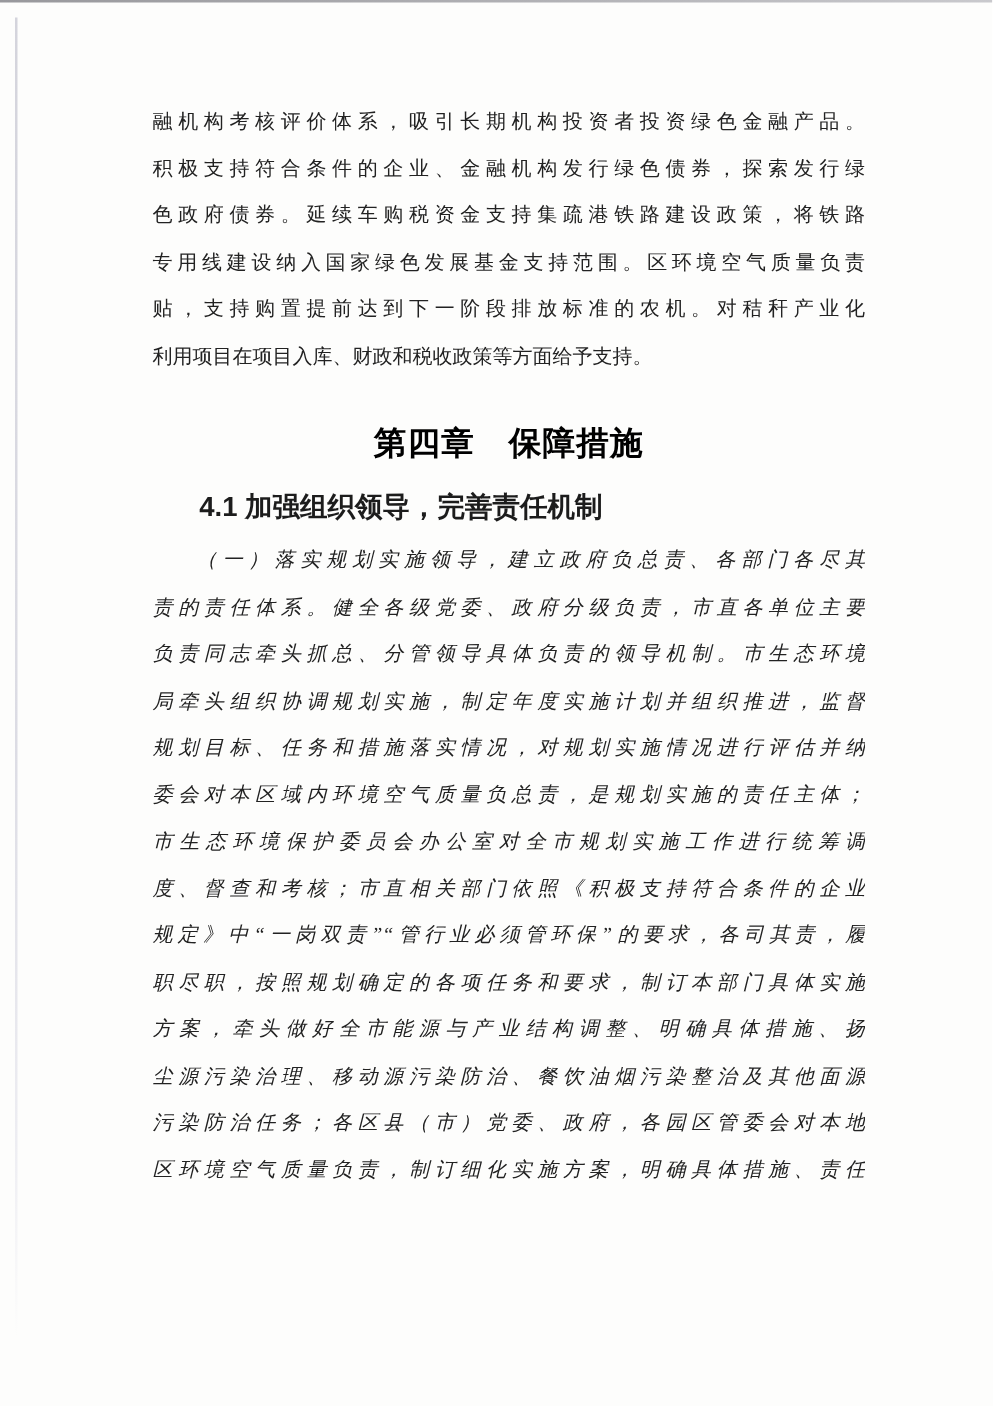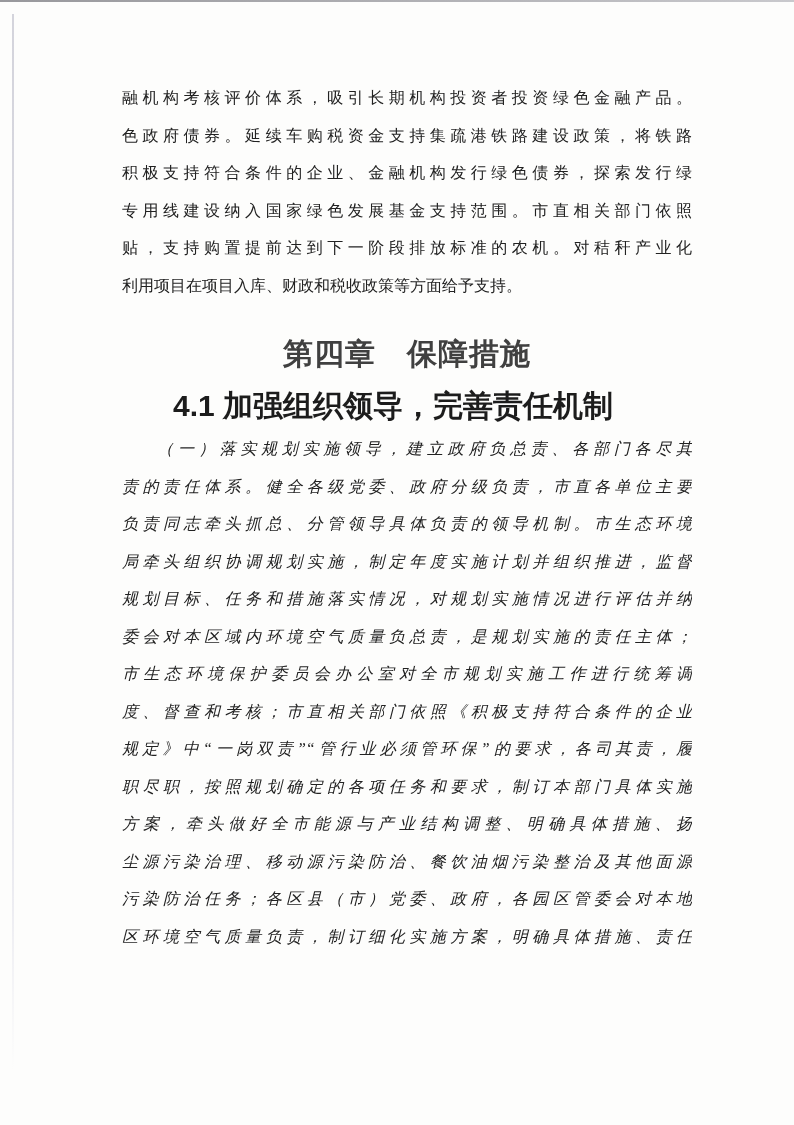--- a/index.html
+++ b/index.html
@@ -54,31 +54,31 @@
   .tline.para-end {
     text-align-last: left;
   }
   .tline.indent {
     text-indent: 2.2em;
   }
   .chapter-heading {
     margin: 26px 0 0 0;
     font-family: "Liberation Sans", "DejaVu Sans", sans-serif;
     font-weight: 700;
-    font-size: 30px;
+    font-size: 26px;
     line-height: 48px;
     text-align: center;
-    color: #404040;
+    color: #000000;
     letter-spacing: 1px;
   }
   .section-heading {
     margin: 8px 0 0 0;
     font-family: "Liberation Sans", "DejaVu Sans", sans-serif;
     font-weight: 700;
-    font-size: 30px;
+    font-size: 22px;
     line-height: 40px;
     text-indent: 1.7em;
     color: #1c1c1c;
   }
   .body-paragraph {
     margin-top: 4px;
     font-style: italic;
   }
 </style>
 </head>
@@ -86,23 +86,23 @@
 
 <div class="page">
 
   <div class="scan-top"></div>
   <div class="scan-left"></div>
 
   <div class="content">
 
     <p class="para">
       <span class="tline">融机构考核评价体系，吸引长期机构投资者投资绿色金融产品。</span>
+      <span class="tline">积极支持符合条件的企业、金融机构发行绿色债券，探索发行绿</span>
       <span class="tline">色政府债券。延续车购税资金支持集疏港铁路建设政策，将铁路</span>
-      <span class="tline">积极支持符合条件的企业、金融机构发行绿色债券，探索发行绿</span>
-      <span class="tline">专用线建设纳入国家绿色发展基金支持范围。市直相关部门依照</span>
+      <span class="tline">专用线建设纳入国家绿色发展基金支持范围。区环境空气质量负责</span>
       <span class="tline">贴，支持购置提前达到下一阶段排放标准的农机。对秸秆产业化</span>
       <span class="tline para-end">利用项目在项目入库、财政和税收政策等方面给予支持。</span>
     </p>
 
     <h1 class="chapter-heading">第四章　保障措施</h1>
 
     <h2 class="section-heading">4.1 加强组织领导，完善责任机制</h2>
 
     <p class="para body-paragraph">
       <span class="tline indent">（一）落实规划实施领导，建立政府负总责、各部门各尽其</span>

